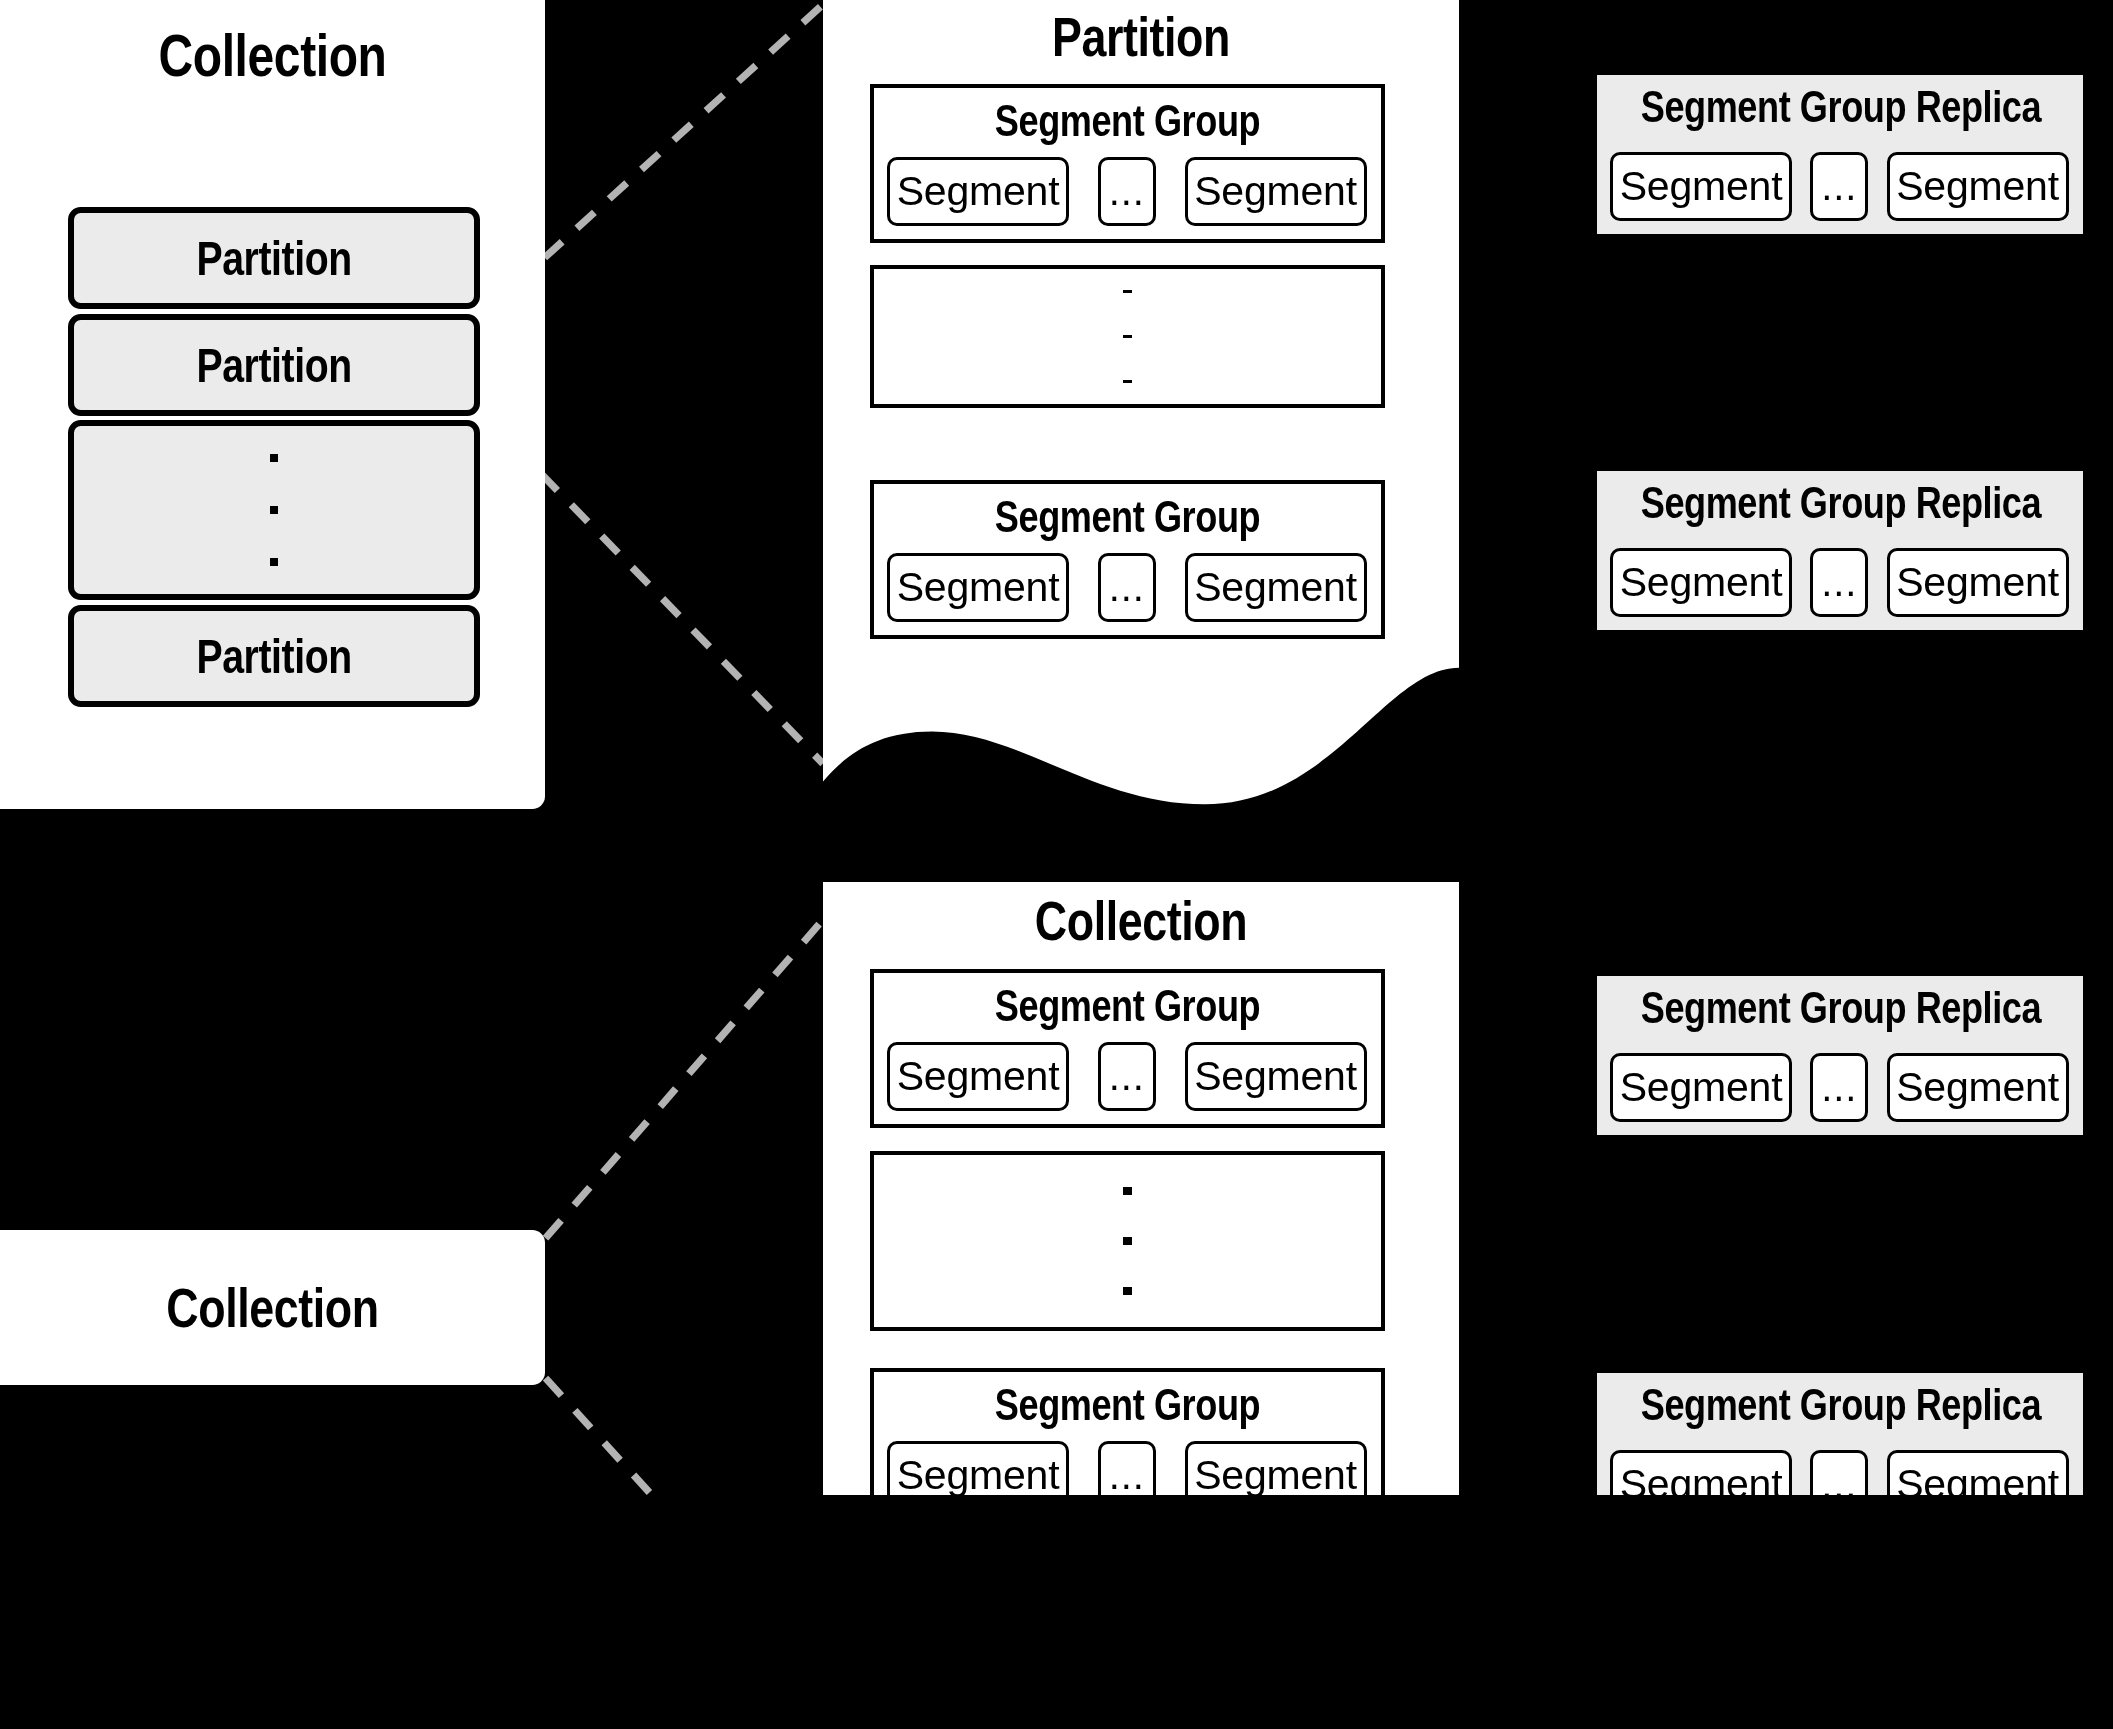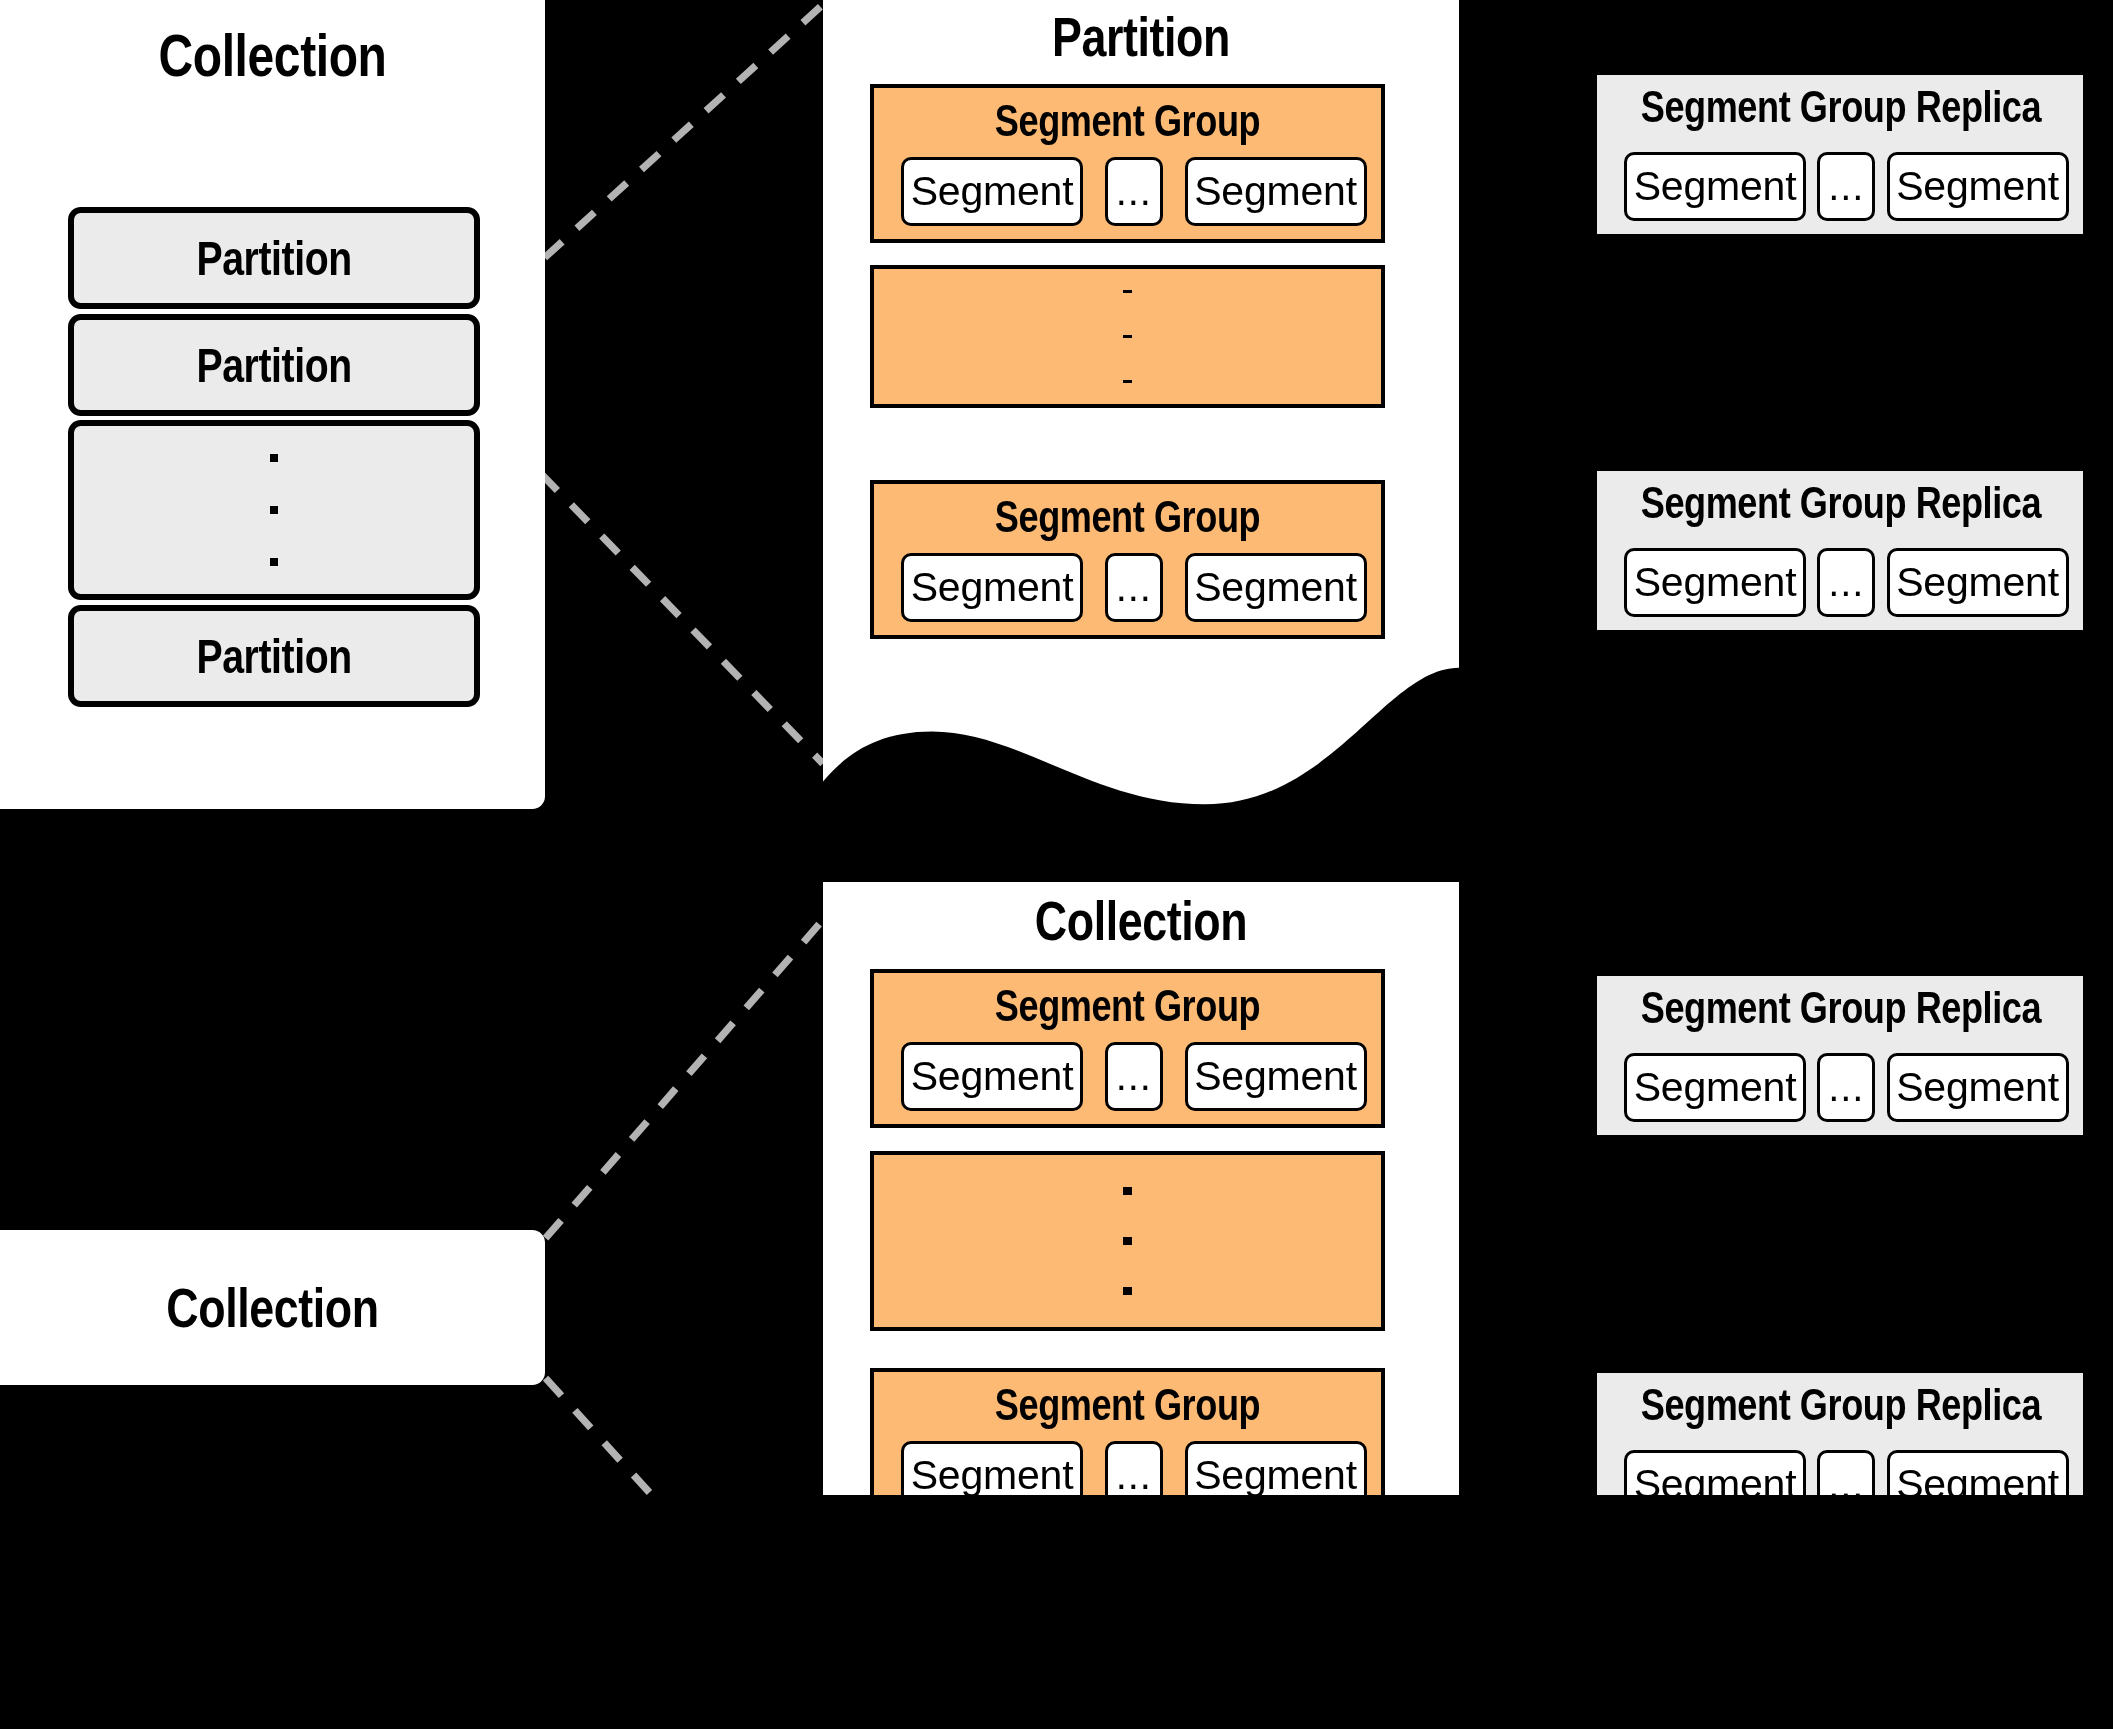--- a/index.html
+++ b/index.html
@@ -88,39 +88,39 @@
     width: 8.2px;
     height: 8.2px;
     background: #000;
     margin: 22px 0;
   }
   .vdots.tight span { margin: 21px 0; }
 
   
   .seg-group {
     position: absolute;
-    background: #fdba74;
+    background: #ffffff;
     border: 4.5px solid #000000;
     box-sizing: border-box;
   }
   .seg-group .sg-title {
     position: absolute;
     left: 0; right: 0; top: 11px;
     text-align: center;
     font-size: 44px;
     font-weight: 700;
     color: #000;
     transform: scaleX(0.82);
     white-space: nowrap;
     letter-spacing: -0.5px;
     line-height: 1;
   }
   .seg-row {
     position: absolute;
-    left: 27px; right: 14.5px; bottom: 12.7px;
+    left: 13px; right: 14.5px; bottom: 12.7px;
     display: flex;
     align-items: stretch;
     justify-content: space-between;
     height: 69px;
   }
   .seg-box {
     background: #ffffff;
     border: 3.6px solid #000000;
     border-radius: 10px;
     box-sizing: border-box;

